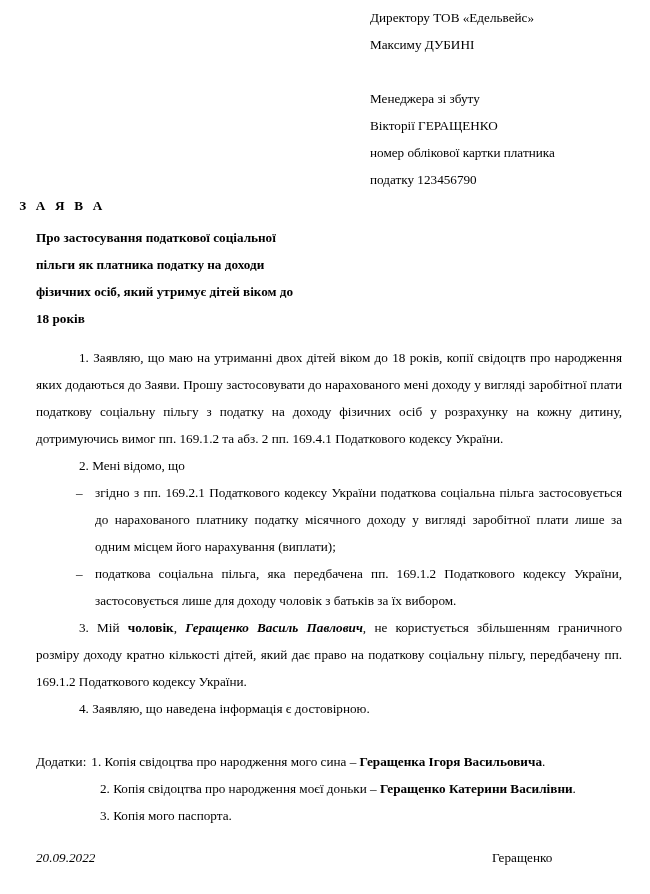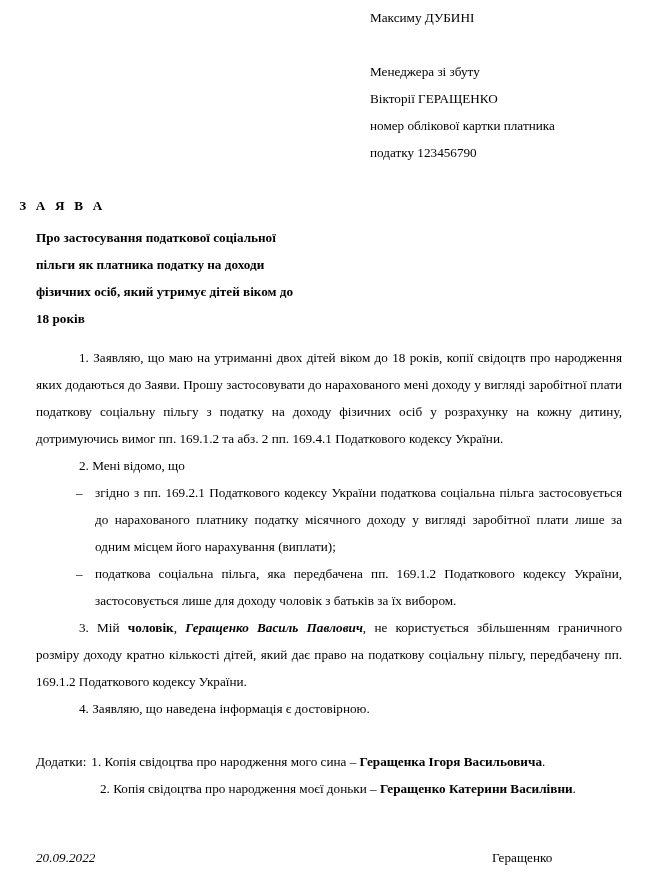--- a/index.html
+++ b/index.html
@@ -139,20 +139,21 @@
 
   b, .b { font-weight: bold; text-align: right; }
   .bi { font-weight: bold; font-style: italic; }
 </style>
 </head>
 <body>
 
 <div class="page">
 
   <div class="addressee">
+    <div class="line">Директору ТОВ «Едельвейс»</div>
     <div class="line">Максиму ДУБИНІ</div>
     <div class="gap"></div>
     <div class="line">Менеджера зі збуту</div>
     <div class="line">Вікторії ГЕРАЩЕНКО</div>
     <div class="line">номер облікової картки платника</div>
     <div class="line">податку 123456790</div>
   </div>
 
   <div class="doc-title">З А Я В А</div>
 
@@ -181,20 +182,21 @@
     </ul>
 
     <p class="para indent"><span>3. Мій </span><span class="b">чоловік</span><span>, </span><span class="bi">Геращенко Василь Павлович</span><span>, не користується збільшенням граничного розміру доходу кратно кількості дітей, який дає право на  податкову соціальну пільгу, передбачену пп. 169.1.2 Податкового кодексу України.</span></p>
 
     <p class="para indent">4. Заявляю, що наведена інформація є достовірною.</p>
   </div>
 
   <div class="attachments">
     <div class="att-first"><span>Додатки:</span><span style="margin-left:5px">1.</span><span> Копія свідоцтва про народження мого сина – </span><span class="b">Геращенка Ігоря Васильовича</span><span>.</span></div>
     <div class="att-rest"><span>2.</span><span> Копія свідоцтва про народження моєї доньки – </span><span class="b">Геращенко Катерини Василівни</span><span>.</span></div>
+    <div class="att-rest"><span>3.</span><span> Копія мого паспорта.</span><span class="b"></span><span></span></div>
   </div>
 
   <div class="footer">
     <div class="date">20.09.2022</div>
     <div class="sign">Геращенко</div>
   </div>
 
 </div>
 
 </body></html>

